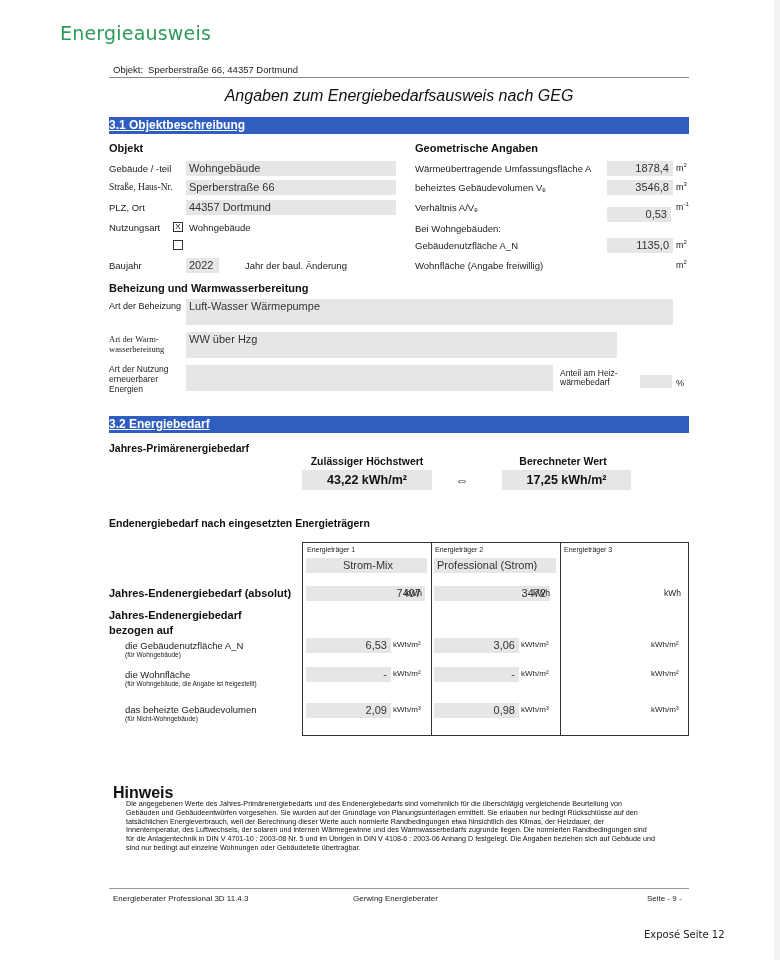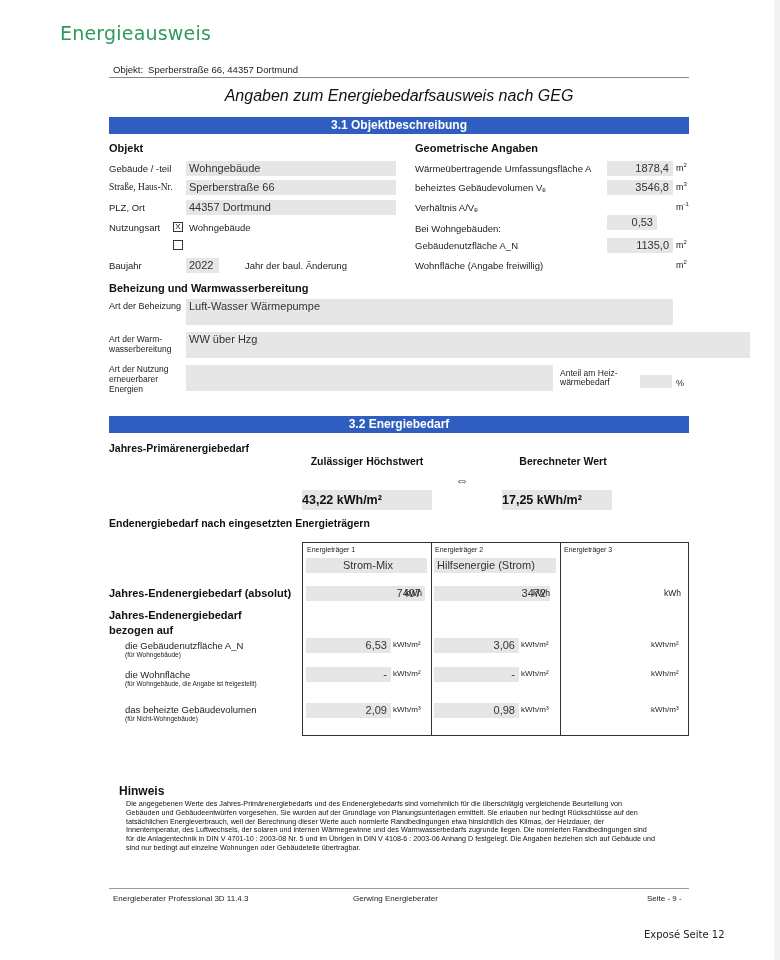--- a/index.html
+++ b/index.html
@@ -4,31 +4,31 @@
 <style>
   * { box-sizing: border-box; margin: 0; padding: 0; }
   html, body { width: 780px; height: 960px; background: #ffffff; overflow: hidden; }
   body { position: relative; font-family: "Liberation Sans", sans-serif; color: #111; }
   .right-edge { position: absolute; top: 0; right: 0; width: 6px; height: 960px; background: #f3f3f3; }
   .brand { position: absolute; left: 60px; top: 22px; font-family: "DejaVu Sans", sans-serif; font-size: 19px; color: #2e9a5a; letter-spacing: 0.2px; }
   .doc { position: absolute; left: 109px; top: 0; width: 580px; }
   .obj-line { position: absolute; top: 64px; left: 4px; font-size: 9.5px; color: #222; }
   .rule-top { position: absolute; top: 77px; left: 0; width: 580px; height: 1px; background: #888; }
   .main-title { position: absolute; top: 87px; left: 0; width: 580px; text-align: center; font-size: 16px; color: #111; font-style: italic; }
-  .section-bar { position: absolute; left: 0; width: 580px; height: 17px; background: #2f5ec0; color: #fff; font-weight: bold; font-size: 12px; text-align: center; line-height: 17px; }
+  .section-bar { position: absolute; left: 0; width: 580px; height: 17px; background: #2f5ec0; color: #fff; font-weight: bold; font-size: 12px; text-align: left; line-height: 17px; text-decoration: underline; }
   .h-bold { position: absolute; font-weight: bold; font-size: 11px; color: #111; }
   .lbl { position: absolute; font-size: 9.5px; color: #222; }
   .small { position: absolute; font-size: 8.5px; color: #222; line-height: 10px; }
   .tiny { position: absolute; font-size: 6.5px; color: #222; }
   .field { position: absolute; background: #e6e6e6; font-size: 11px; color: #333; padding-left: 3px; line-height: 15px; white-space: nowrap; overflow: hidden; }
   .field.right { text-align: right; padding-right: 4px; padding-left: 0; }
   .unit { position: absolute; font-size: 9px; color: #222; }
   .unit sup { font-size: 6px; }
   .checkbox { position: absolute; width: 10px; height: 10px; border: 1px solid #333; font-size: 8px; line-height: 8px; text-align: center; background: #fff; }
-  .big-field { position: absolute; background: #e6e6e6; font-size: 12.5px; font-weight: bold; line-height: 20px; color: #111; margin-top: 20px; }
+  .big-field { position: absolute; background: #e6e6e6; font-size: 12.5px; font-weight: bold; text-align: center; line-height: 20px; color: #111; }
   .arrow { position: absolute; font-size: 14px; color: #444; }
   .table-box { position: absolute; left: 193px; top: 542px; width: 387px; height: 194px; border: 1px solid #333; }
   .col-sep { position: absolute; top: 0; width: 1px; height: 192px; background: #333; }
   .col-head { position: absolute; font-size: 7px; color: #222; }
   .hint-text { position: absolute; left: 17px; top: 800px; width: 530px; font-size: 7.2px; line-height: 8.8px; color: #111; }
   .rule-bottom { position: absolute; top: 888px; left: 0; width: 580px; height: 1px; background: #999; }
   .footer { position: absolute; top: 894px; font-size: 8px; color: #222; }
   .expose { position: absolute; left: 644px; top: 929px; font-family: "DejaVu Sans", sans-serif; font-size: 10px; color: #222; }
 </style>
 </head>
@@ -75,43 +75,43 @@
 
   <div class="lbl" style="left:306px;top:163px;">Wärmeübertragende Umfassungsfläche A</div>
   <div class="field right" style="left:498px;top:161px;width:66px;padding-left:8px;">1878,4</div>
   <div class="unit" style="left:567px;top:162px;"><span>m</span><sup>2</sup></div>
 
   <div class="lbl" style="left:306px;top:182px;">beheiztes Gebäudevolumen Vₑ</div>
   <div class="field right" style="left:498px;top:180px;width:66px;">3546,8</div>
   <div class="unit" style="left:567px;top:181px;"><span>m</span><sup>3</sup></div>
 
   <div class="lbl" style="left:306px;top:202px;">Verhältnis A/Vₑ</div>
-  <div class="field right" style="left:498px;top:215px;width:50px;">0,53</div>
+  <div class="field right" style="left:498px;top:207px;width:64px;">0,53</div>
   <div class="unit" style="left:567px;top:201px;"><span>m</span><sup>-1</sup></div>
 
   <div class="lbl" style="left:306px;top:223px;">Bei Wohngebäuden:</div>
 
   <div class="lbl" style="left:306px;top:240px;">Gebäudenutzfläche A_N</div>
   <div class="field right" style="left:498px;top:238px;width:66px;">1135,0</div>
   <div class="unit" style="left:567px;top:239px;"><span>m</span><sup>2</sup></div>
 
   <div class="lbl" style="left:306px;top:260px;">Wohnfläche (Angabe freiwillig)</div>
   <div class="field right" style="left:498px;top:258px;width:66px;"></div>
   <div class="unit" style="left:567px;top:259px;"><span>m</span><sup>2</sup></div>
 
   <div class="h-bold" style="left:0;top:282px;">Beheizung und Warmwasserbereitung</div>
 
   <div class="lbl" style="left:0;top:301px;font-size:9px;">Art der Beheizung</div>
   <div class="field" style="left:77px;top:299px;width:487px;height:26px;">Luft-Wasser Wärmepumpe</div>
 
-  <div class="small" style="left:0;top:334px;">
+  <div class="small" style="left:0;top:334px;font-family:Liberation Serif, serif;">
       <div>Art der Warm-</div>
       <div>wasserbereitung</div>
     </div>
-  <div class="field" style="left:77px;top:332px;width:564px;height:26px;">WW über Hzg</div>
+  <div class="field" style="left:77px;top:332px;width:431px;height:26px;">WW über Hzg</div>
 
   <div class="small" style="left:0;top:364px;">
       <div>Art der Nutzung</div>
       <div>erneuerbarer</div>
       <div>Energien</div>
     </div>
   <div class="field" style="left:77px;top:365px;width:367px;height:26px;"></div>
 
   <div class="small" style="left:451px;top:369px;line-height:9px;">
       <div>Anteil am Heiz-</div>
@@ -123,21 +123,21 @@
   <div class="section-bar" style="top:416px;">3.2 Energiebedarf</div>
 
   <div class="h-bold" style="left:0;top:442px;font-size:10.5px;">Jahres-Primärenergiebedarf</div>
 
   <div class="h-bold" style="left:193px;top:455px;width:130px;text-align:center;font-size:10.5px;">Zulässiger Höchstwert</div>
   <div class="big-field" style="left:193px;top:470px;width:130px;">43,22 kWh/m²</div>
 
   <div class="arrow" style="left:346px;top:472px;">⇔</div>
 
   <div class="h-bold" style="left:393px;top:455px;width:122px;text-align:center;font-size:10.5px;">Berechneter Wert</div>
-  <div class="big-field" style="left:393px;top:470px;width:110px;">17,25 kWh/m²</div>
+  <div class="big-field" style="left:393px;top:470px;width:129px;">17,25 kWh/m²</div>
 
   <div class="h-bold" style="left:0;top:517px;font-size:10.5px;">Endenergiebedarf nach eingesetzten Energieträgern</div>
 
   <div class="h-bold" style="left:0;top:587px;">Jahres-Endenergiebedarf (absolut)</div>
   <div class="h-bold" style="left:0;top:608px;line-height:15px;">
       <div>Jahres-Endenergiebedarf</div>
       <div>bezogen auf</div>
     </div>
 
   <div class="lbl" style="left:16px;top:640px;">die Gebäudenutzfläche A_N</div>
@@ -158,21 +158,21 @@
     <div class="field right" style="left:3px;top:43px;width:119px;">7407</div>
     <div class="unit" style="left:102px;top:45px;font-size:8.5px;">kWh</div>
     <div class="field right" style="left:3px;top:95px;width:85px;">6,53</div>
     <div class="unit" style="left:90px;top:97px;font-size:8px;">kWh/m²</div>
     <div class="field right" style="left:3px;top:124px;width:85px;">-</div>
     <div class="unit" style="left:90px;top:126px;font-size:8px;">kWh/m²</div>
     <div class="field right" style="left:3px;top:160px;width:85px;">2,09</div>
     <div class="unit" style="left:90px;top:162px;font-size:8px;">kWh/m³</div>
 
     <div class="col-head" style="left:132px;top:3px;">Energieträger 2</div>
-    <div class="field" style="left:131px;top:15px;width:122px;">Hilfsenergie (Strom)</div>
+    <div class="field" style="left:131px;top:15px;width:122px;">Professional (Strom)</div>
     <div class="field right" style="left:131px;top:43px;width:116px;">3472</div>
     <div class="unit" style="left:230px;top:45px;font-size:8.5px;">kWh</div>
     <div class="field right" style="left:131px;top:95px;width:85px;">3,06</div>
     <div class="unit" style="left:218px;top:97px;font-size:8px;">kWh/m²</div>
     <div class="field right" style="left:131px;top:124px;width:85px;">-</div>
     <div class="unit" style="left:218px;top:126px;font-size:8px;">kWh/m²</div>
     <div class="field right" style="left:131px;top:160px;width:85px;">0,98</div>
     <div class="unit" style="left:218px;top:162px;font-size:8px;">kWh/m³</div>
 
     <div class="col-head" style="left:261px;top:3px;">Energieträger 3</div>
@@ -180,21 +180,21 @@
     <div class="field right" style="left:260px;top:43px;width:96px;"></div>
     <div class="unit" style="left:361px;top:45px;font-size:8.5px;">kWh</div>
     <div class="field right" style="left:260px;top:95px;width:82px;"></div>
     <div class="unit" style="left:348px;top:97px;font-size:8px;">kWh/m²</div>
     <div class="field right" style="left:260px;top:124px;width:82px;"></div>
     <div class="unit" style="left:348px;top:126px;font-size:8px;">kWh/m²</div>
     <div class="field right" style="left:260px;top:160px;width:82px;"></div>
     <div class="unit" style="left:348px;top:162px;font-size:8px;">kWh/m³</div>
   </div>
 
-  <div class="h-bold" style="left:10px;top:784px;font-size:12px;">Hinweis</div>
+  <div class="h-bold" style="left:4px;top:784px;font-size:16px;">Hinweis</div>
   <div class="hint-text">Die angegebenen Werte des Jahres-Primärenergiebedarfs und des Endenergiebedarfs sind vornehmlich für die überschlägig vergleichende Beurteilung von Gebäuden und Gebäudeentwürfen vorgesehen. Sie wurden auf der Grundlage von Planungsunterlagen ermittelt. Sie erlauben nur bedingt Rückschlüsse auf den tatsächlichen Energieverbrauch, weil der Berechnung dieser Werte auch normierte Randbedingungen etwa hinsichtlich des Klimas, der Heizdauer, der Innentemperatur, des Luftwechsels, der solaren und internen Wärmegewinne und des Warmwasserbedarfs zugrunde liegen. Die normierten Randbedingungen sind für die Anlagentechnik in DIN V 4701-10 : 2003-08 Nr. 5 und im Übrigen in DIN V 4108-6 : 2003-06 Anhang D festgelegt. Die Angaben beziehen sich auf Gebäude und sind nur bedingt auf einzelne Wohnungen oder Gebäudeteile übertragbar.</div>
 
   <div class="rule-bottom"></div>
   <div class="footer" style="left:4px;">Energieberater Professional 3D 11.4.3</div>
   <div class="footer" style="left:244px;">Gerwing Energieberater</div>
   <div class="footer" style="left:538px;">Seite - 9 -</div>
 </div>
 
 <div class="expose">Exposé  Seite 12</div>
 

